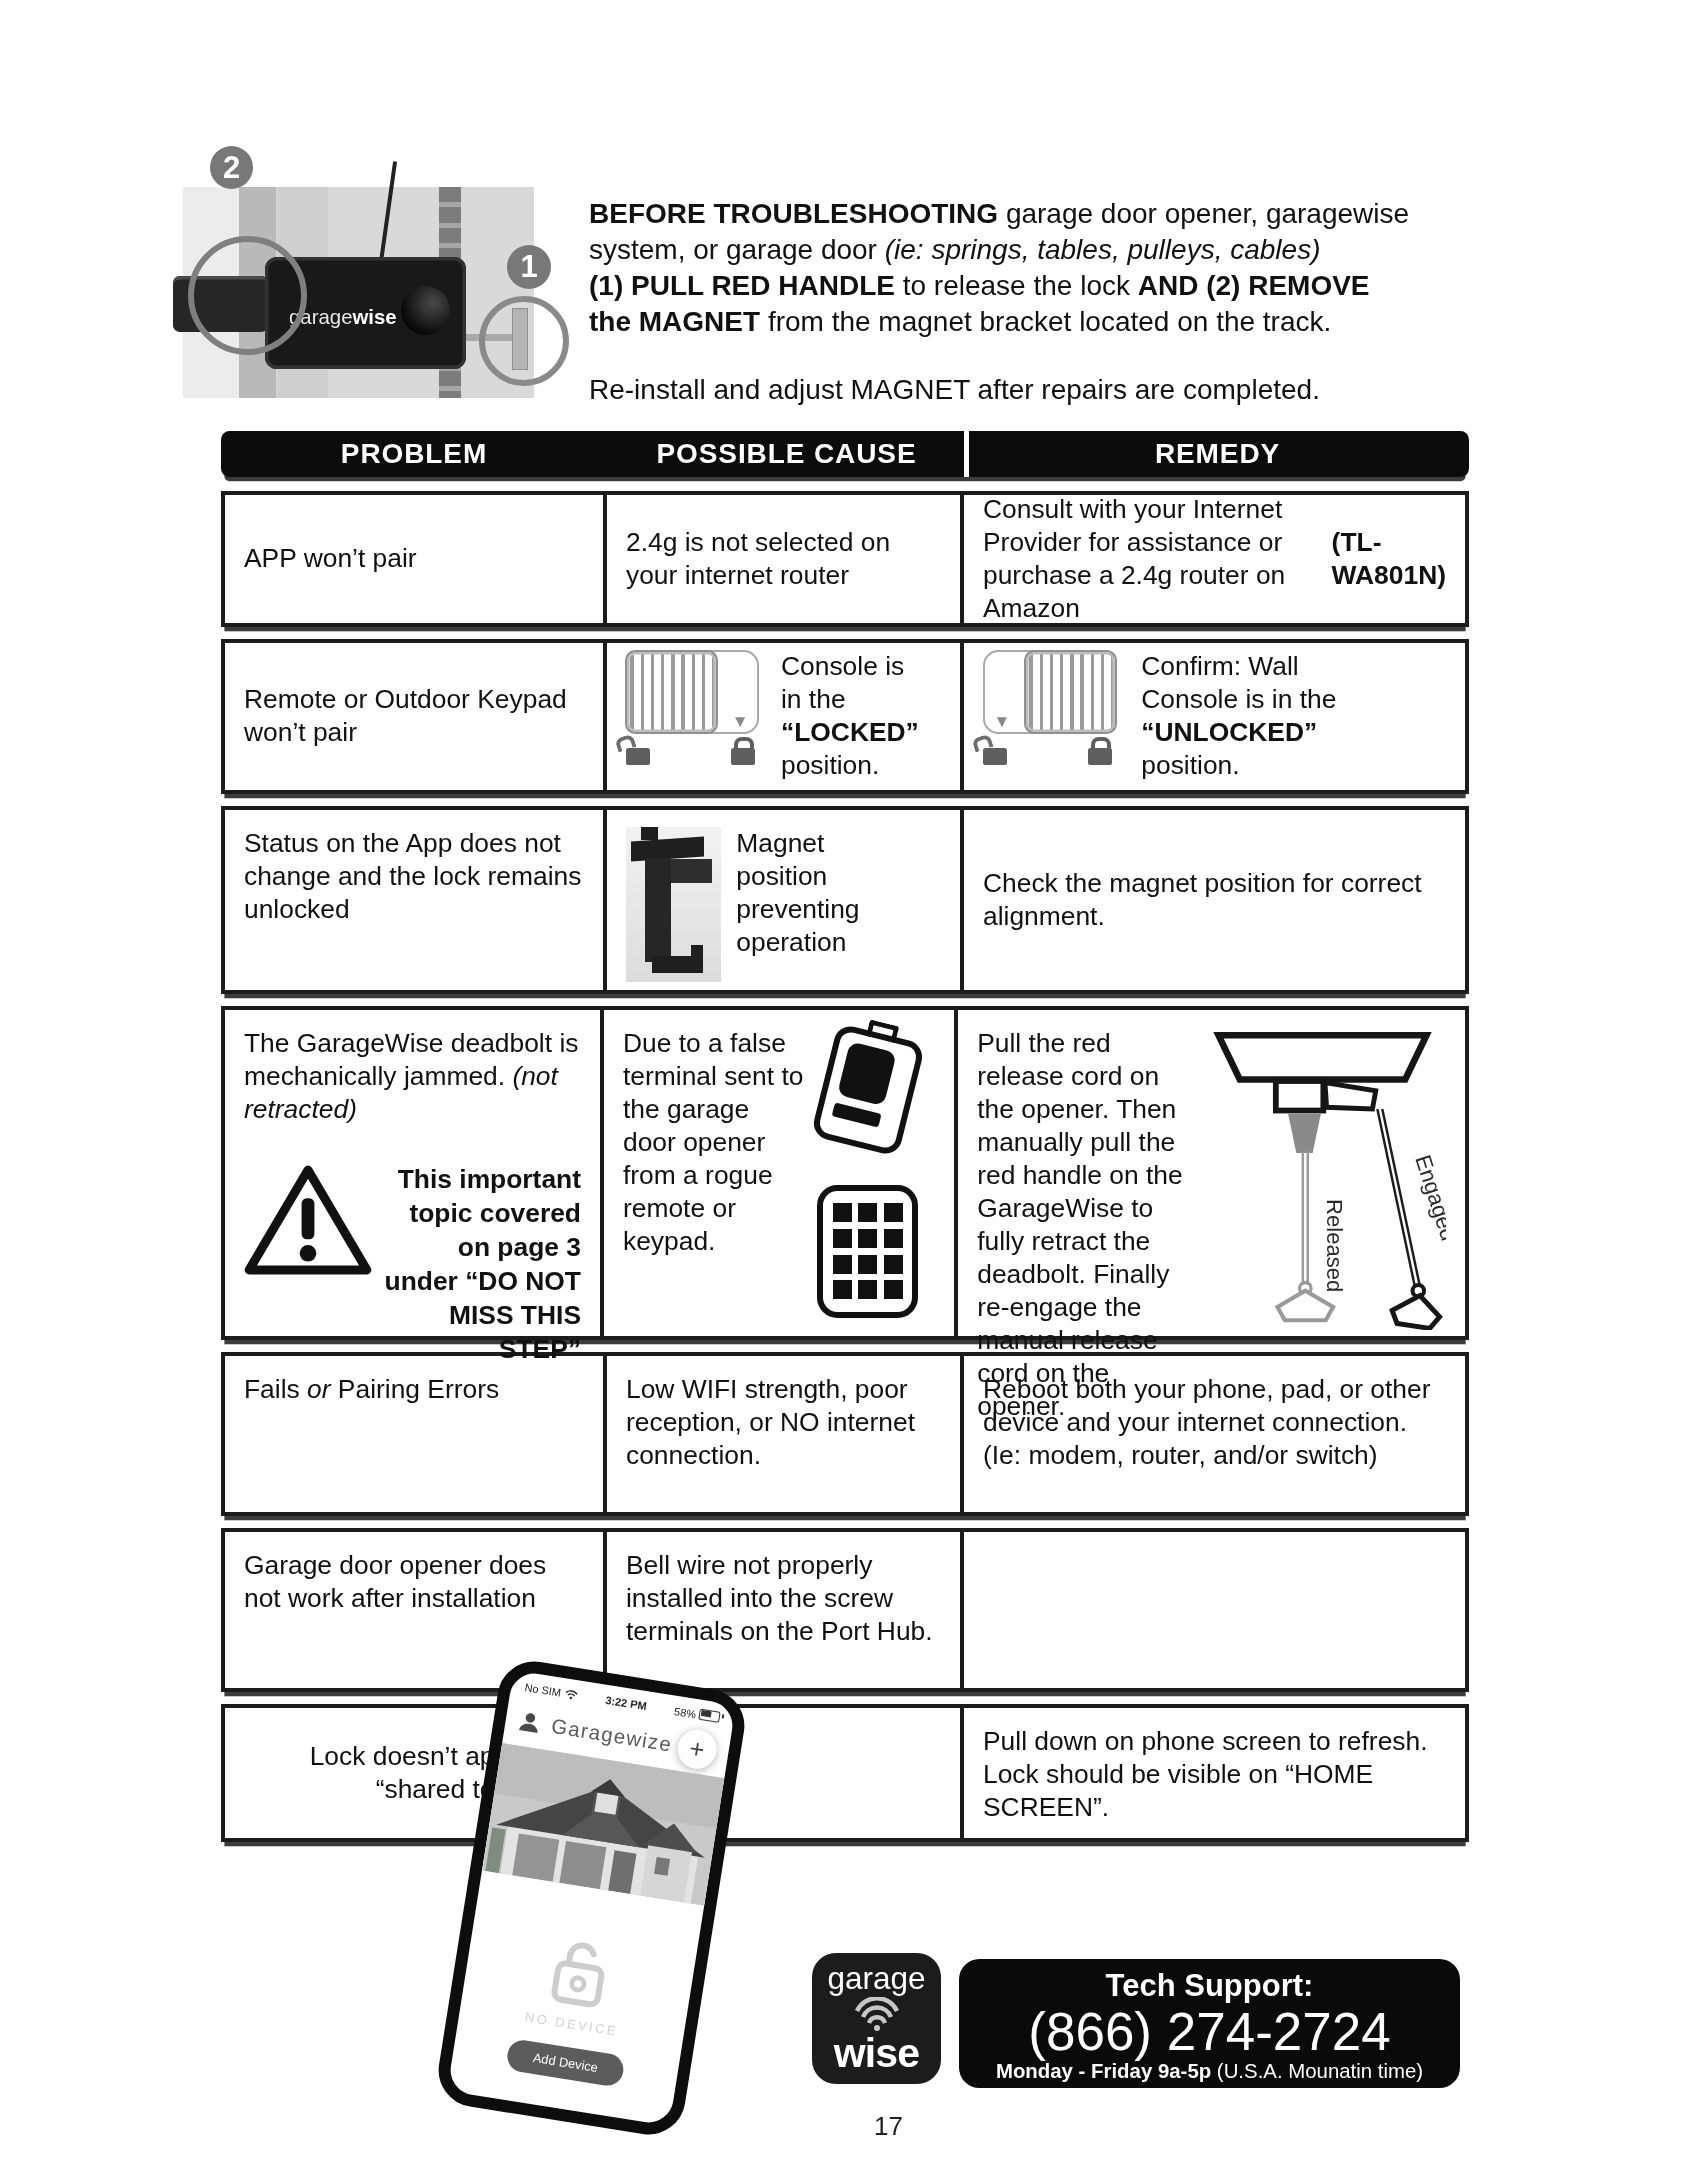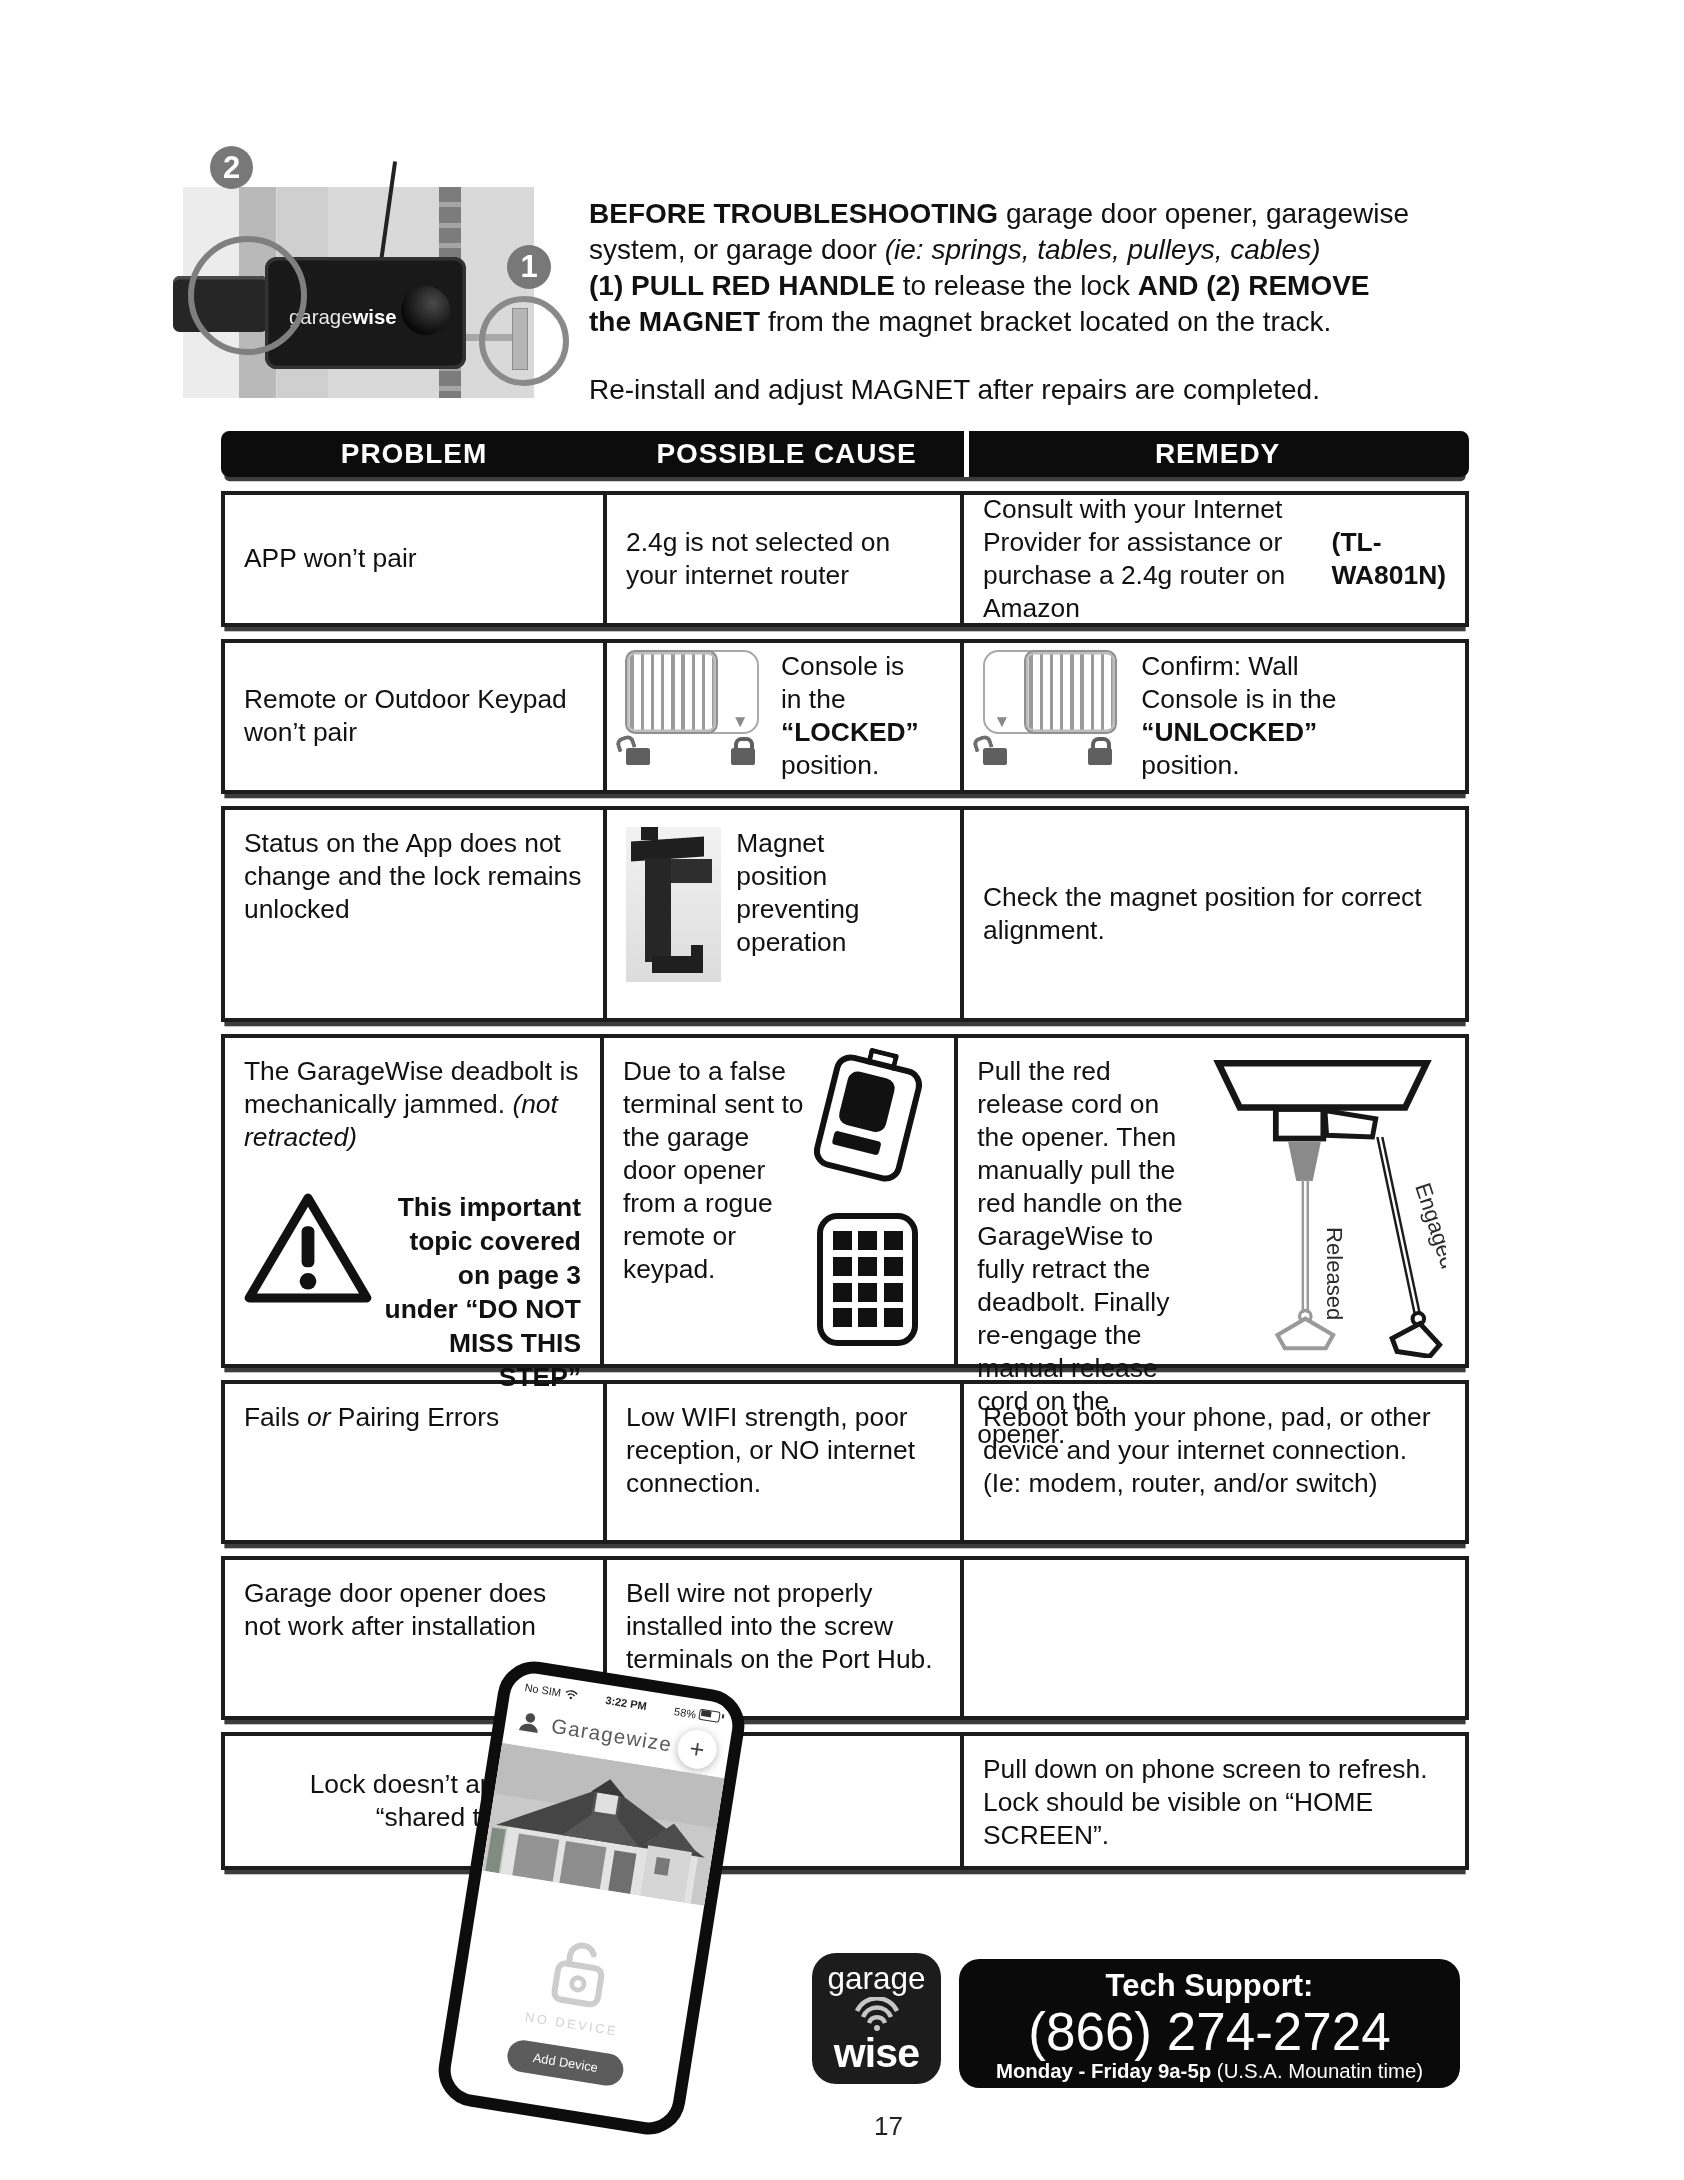--- a/index.html
+++ b/index.html
@@ -206,21 +206,21 @@
             <div class="locksrow">
               <span class="padlock open"></span>
               <span class="padlock closed"></span>
             </div>
           </div>
           <div style="width:221px;"><span>Confirm: Wall Console is in the </span><span class="b">“UNLOCKED”</span><span> position.</span></div>
         </div>
       </div>
     </div>
 
-    <div class="row" style="height:216px;">
+    <div class="row" style="height:188px;">
       <div class="cell c1">Status on the App does not change and the lock remains unlocked</div>
       <div class="cell c2">
         <div class="flexrow" style="gap:15.3px;align-items:flex-start;">
           <div class="magicon">
             <div class="tab"></div>
               <div class="plate"></div>
               <div class="clamp"></div>
             <div class="body"></div>
               <div class="foot"></div>
               <div class="footup"></div>

